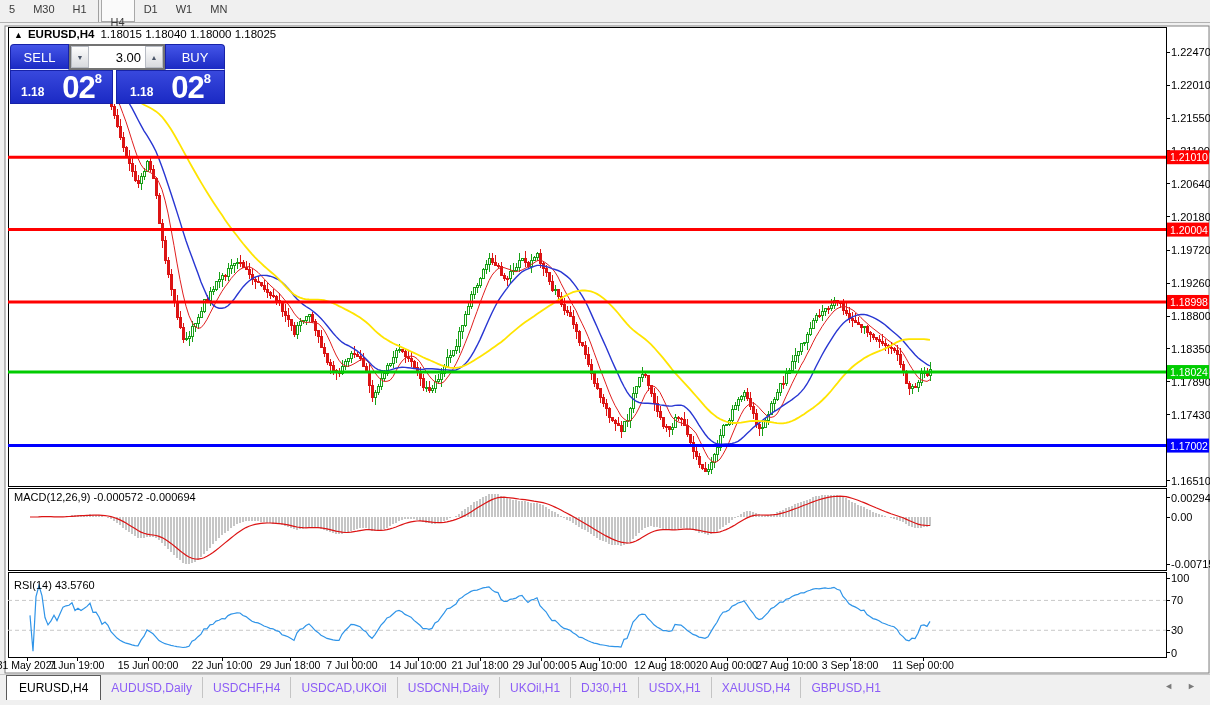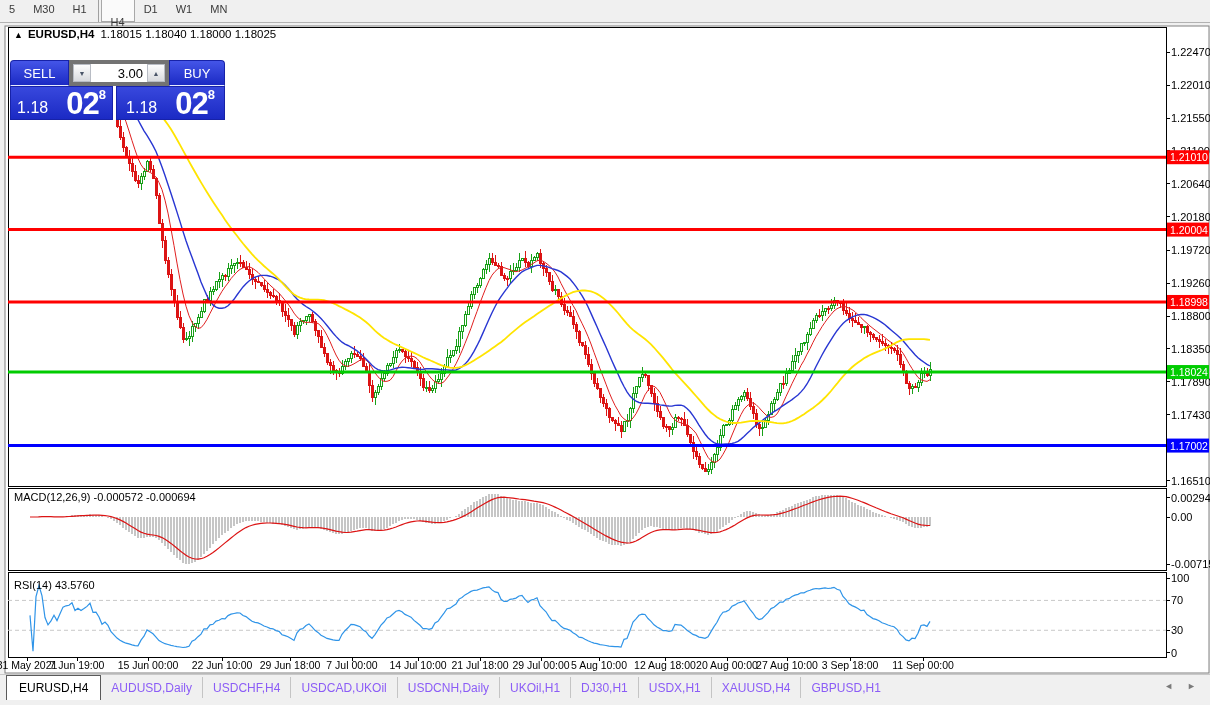--- a/index.html
+++ b/index.html
@@ -7,37 +7,37 @@
   #stage{position:absolute;left:0;top:0;width:1210px;height:705px;}
   
   #toolbar{position:absolute;left:0;top:0;width:1210px;height:22px;background:#f0f0f0;
     border-bottom:1px solid #b2b2b2;display:flex;align-items:stretch;z-index:5;}
   .tf{font-size:11px;color:#3a3a3a;padding:3px 9px 0 9px;cursor:default;}
   .tf.active{background:#fafafa;border:1px solid #a8a8a8;border-top:none;padding-top:16px;}
   .tbsep{border-left:1px solid #9f9f9f;margin:0 2px;}
   
   #scene{position:absolute;left:0;top:0;z-index:1;}
   
-  #tradepanel{position:absolute;left:10px;top:60px;width:215px;height:60px;z-index:4;font-family:"Liberation Sans",sans-serif;}
+  #tradepanel{position:absolute;left:10px;top:44px;width:215px;height:60px;z-index:4;font-family:"Liberation Sans",sans-serif;}
   #tp-row1{display:flex;height:26px;}
   .tp-btn{background:linear-gradient(#4455e8,#1b2ac4);color:#fff;font-size:13px;
     display:flex;align-items:center;justify-content:center;border:1px solid #1722a8;
     border-bottom:1px solid #e8ecff;cursor:pointer;}
   #sell-btn{width:57px;border-radius:4px 0 0 0;}
   #buy-btn{flex:1;border-radius:0 4px 0 0;}
-  #vol-box{width:92px;display:flex;background:#fff;border:4px solid #737373;}
+  #vol-box{width:92px;display:flex;background:#fff;border:2px solid #737373;}
   .spin{width:16px;background:linear-gradient(#fdfdfd,#d8dade);color:#4a5568;font-size:7px;
     display:flex;align-items:center;justify-content:center;cursor:pointer;border:1px solid #b8bcc4;}
   #vol-input{flex:1;border:none;outline:none;font-size:13px;text-align:right;padding-right:4px;width:40px;
     font-family:"Liberation Sans",sans-serif;color:#000;}
   #tp-row2{display:flex;height:34px;gap:3px;background:#fff;}
   .px-box{background:linear-gradient(#3848dd,#1b2ac4);color:#fff;display:flex;align-items:flex-end;
     justify-content:center;border:1px solid #1722a8;padding-bottom:1px;}
   #sell-px{width:101px;}#buy-px{flex:1;}
-  .px-small{font-size:16px;font-weight:normal;line-height:20px;margin-top:30px;}
+  .px-small{font-size:12px;font-weight:bold;line-height:20px;margin-top:30px;}
   .px-big{font-size:31px;font-weight:bold;line-height:29px;letter-spacing:-1px;margin-left:18px;}
   .px-sup{font-size:13px;font-weight:bold;line-height:12px;align-self:flex-start;margin-top:2px;}
   
   #tabbar{position:absolute;left:0;top:674px;width:1210px;height:31px;background:#f0f0f0;
     border-top:1px solid #c8c8c8;display:flex;align-items:flex-start;z-index:5;}
   .tab{font-size:12px;color:#8b5cf6;padding:4px 10px 3px 10px;margin-top:2px;cursor:pointer;
     border-left:1px solid #c4c4c4;white-space:nowrap;}
   .tab:first-child{border-left:none;margin-left:6px;}
   .tab.active{background:#fff;color:#000;border:1px solid #5a5a5a;border-bottom:none;margin-top:0;
     padding:5px 12px 5px 12px;position:relative;z-index:2;}

